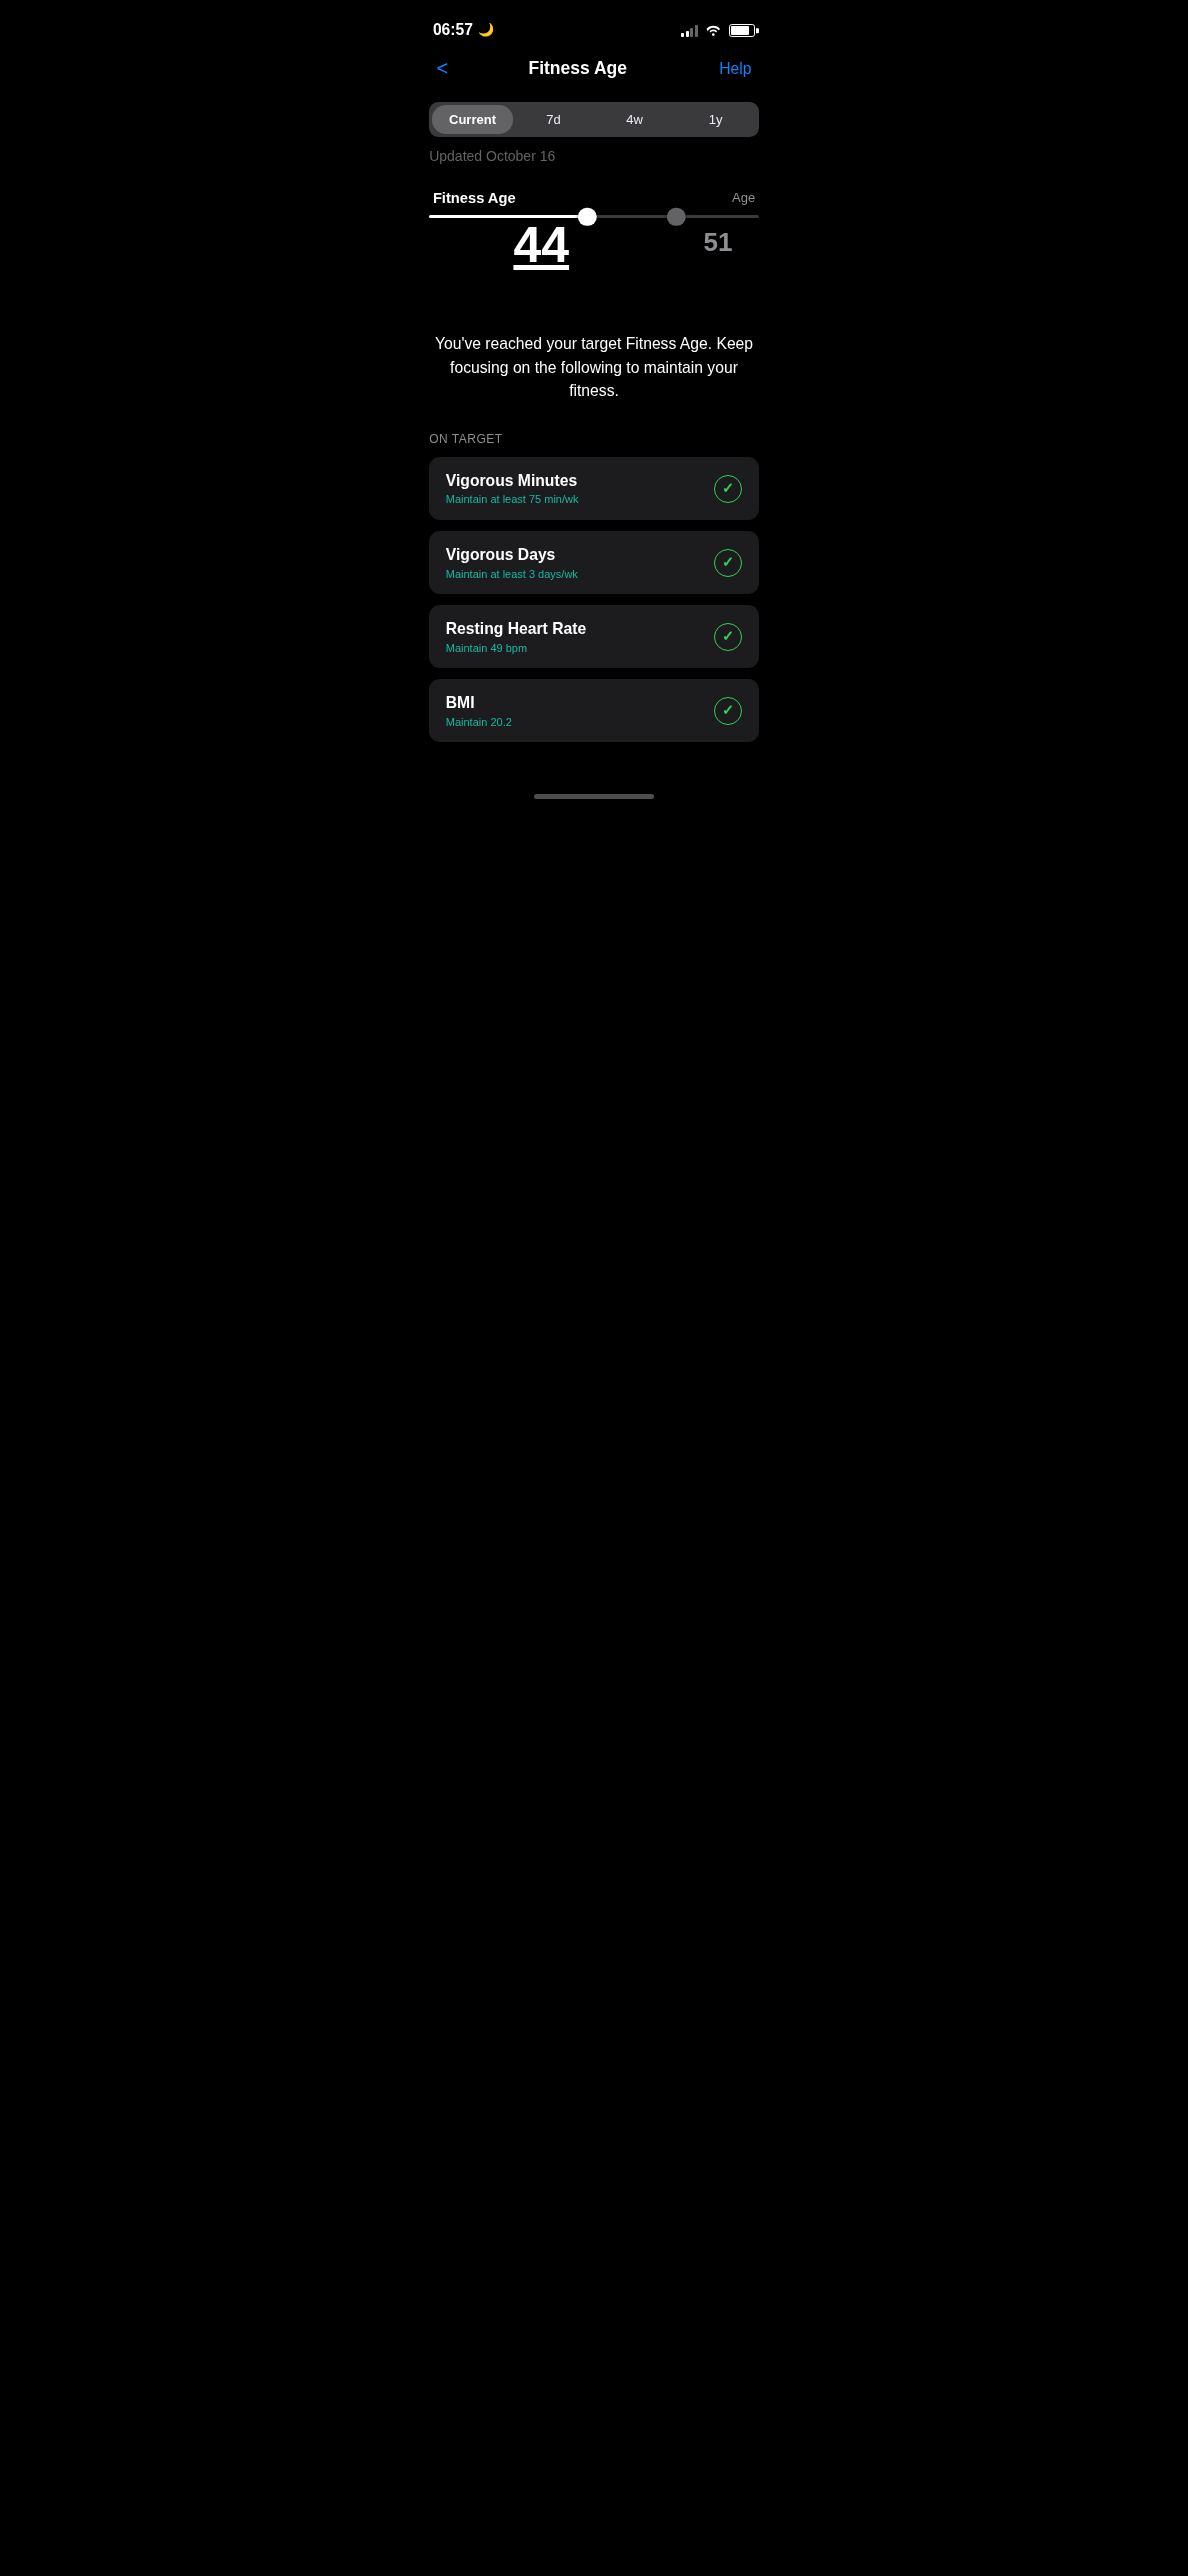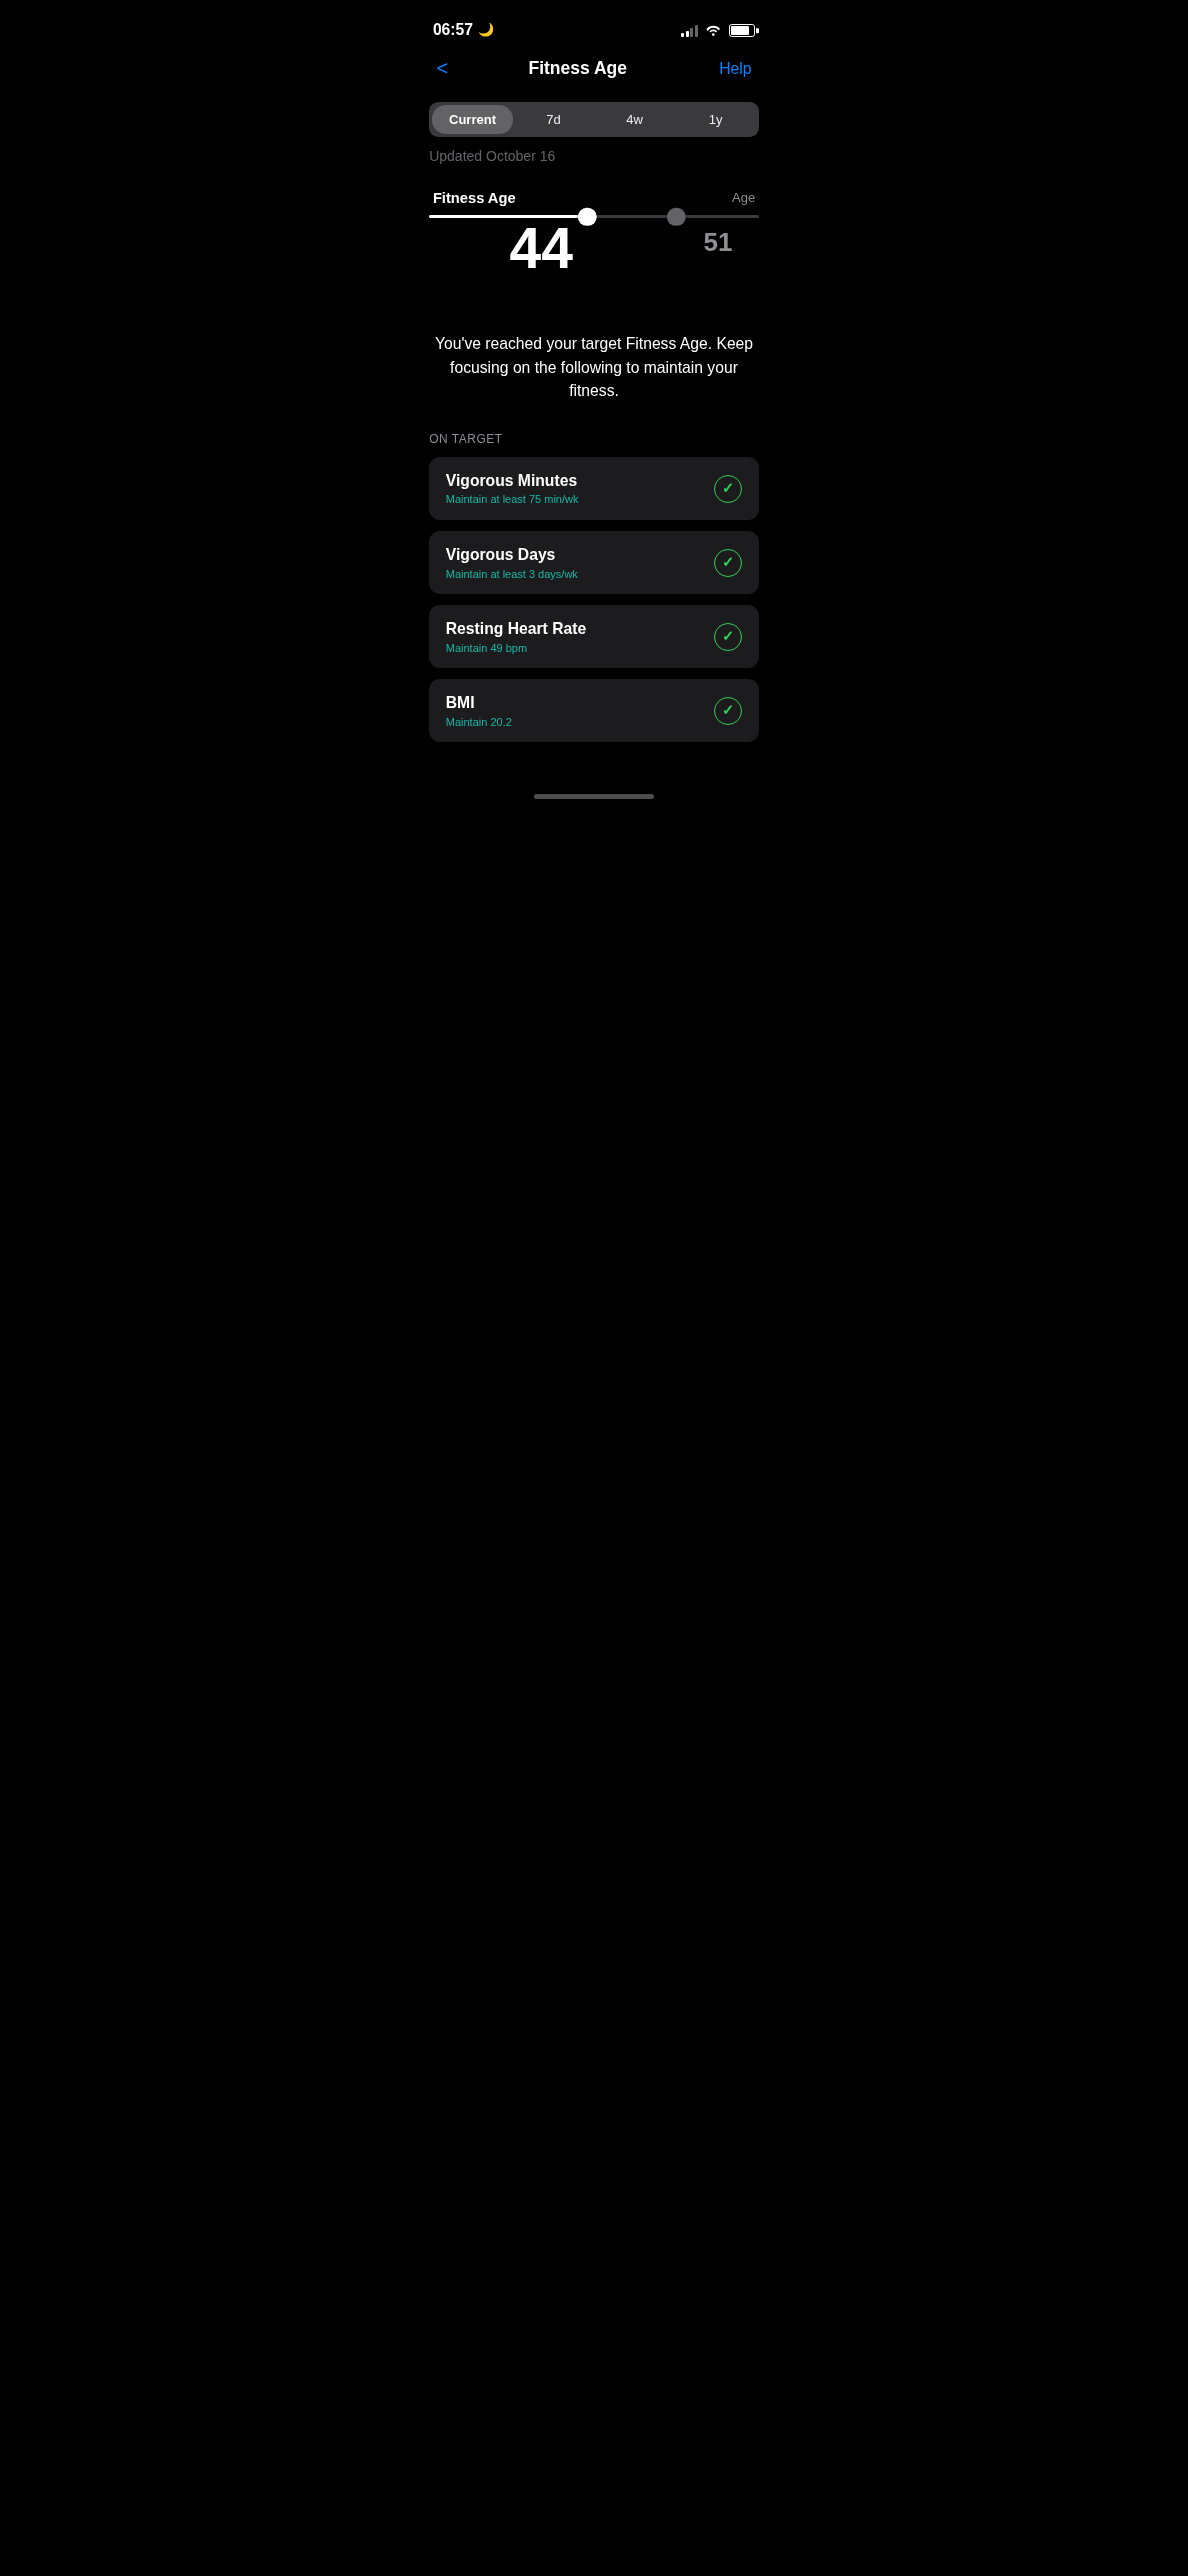--- a/index.html
+++ b/index.html
@@ -315,27 +315,28 @@
       left: 75%;
       transform: translate(-50%, -50%);
       width: 18.4px;
       height: 18.4px;
       background: #636366;
       border-radius: 50%;
       box-shadow: 0 0.9px 3.7px rgba(0,0,0,0.6);
     }
 
     .big-number {
-      font-size: 57px;
+      font-size: 50px;
       font-weight: 700;
       color: #fff;
       line-height: 1;
       position: absolute;
       left: 34%;
       transform: translateX(-50%);
+      text-decoration: underline;
     }
 
     .small-number {
       font-size: 26px;
       font-weight: 700;
       color: #8e8e93;
       position: absolute;
       right: 8%;
       top: 7.4px;
     }

